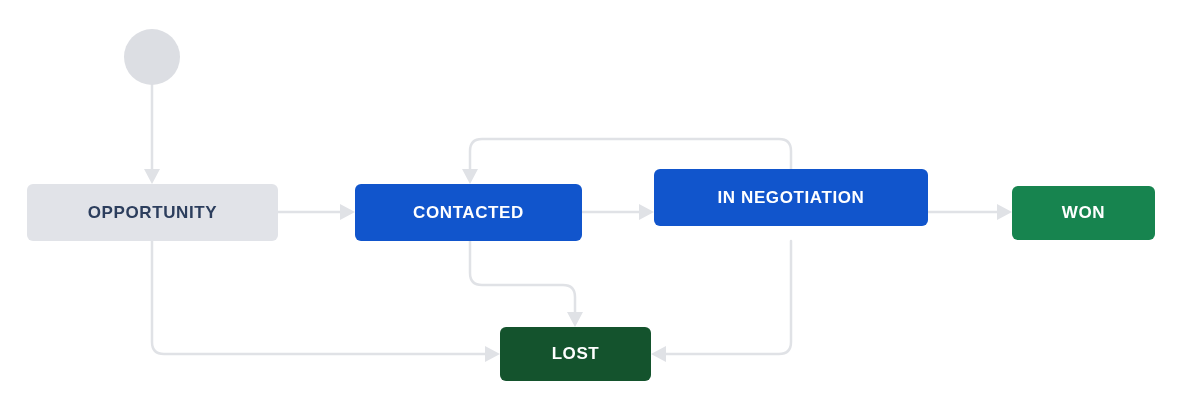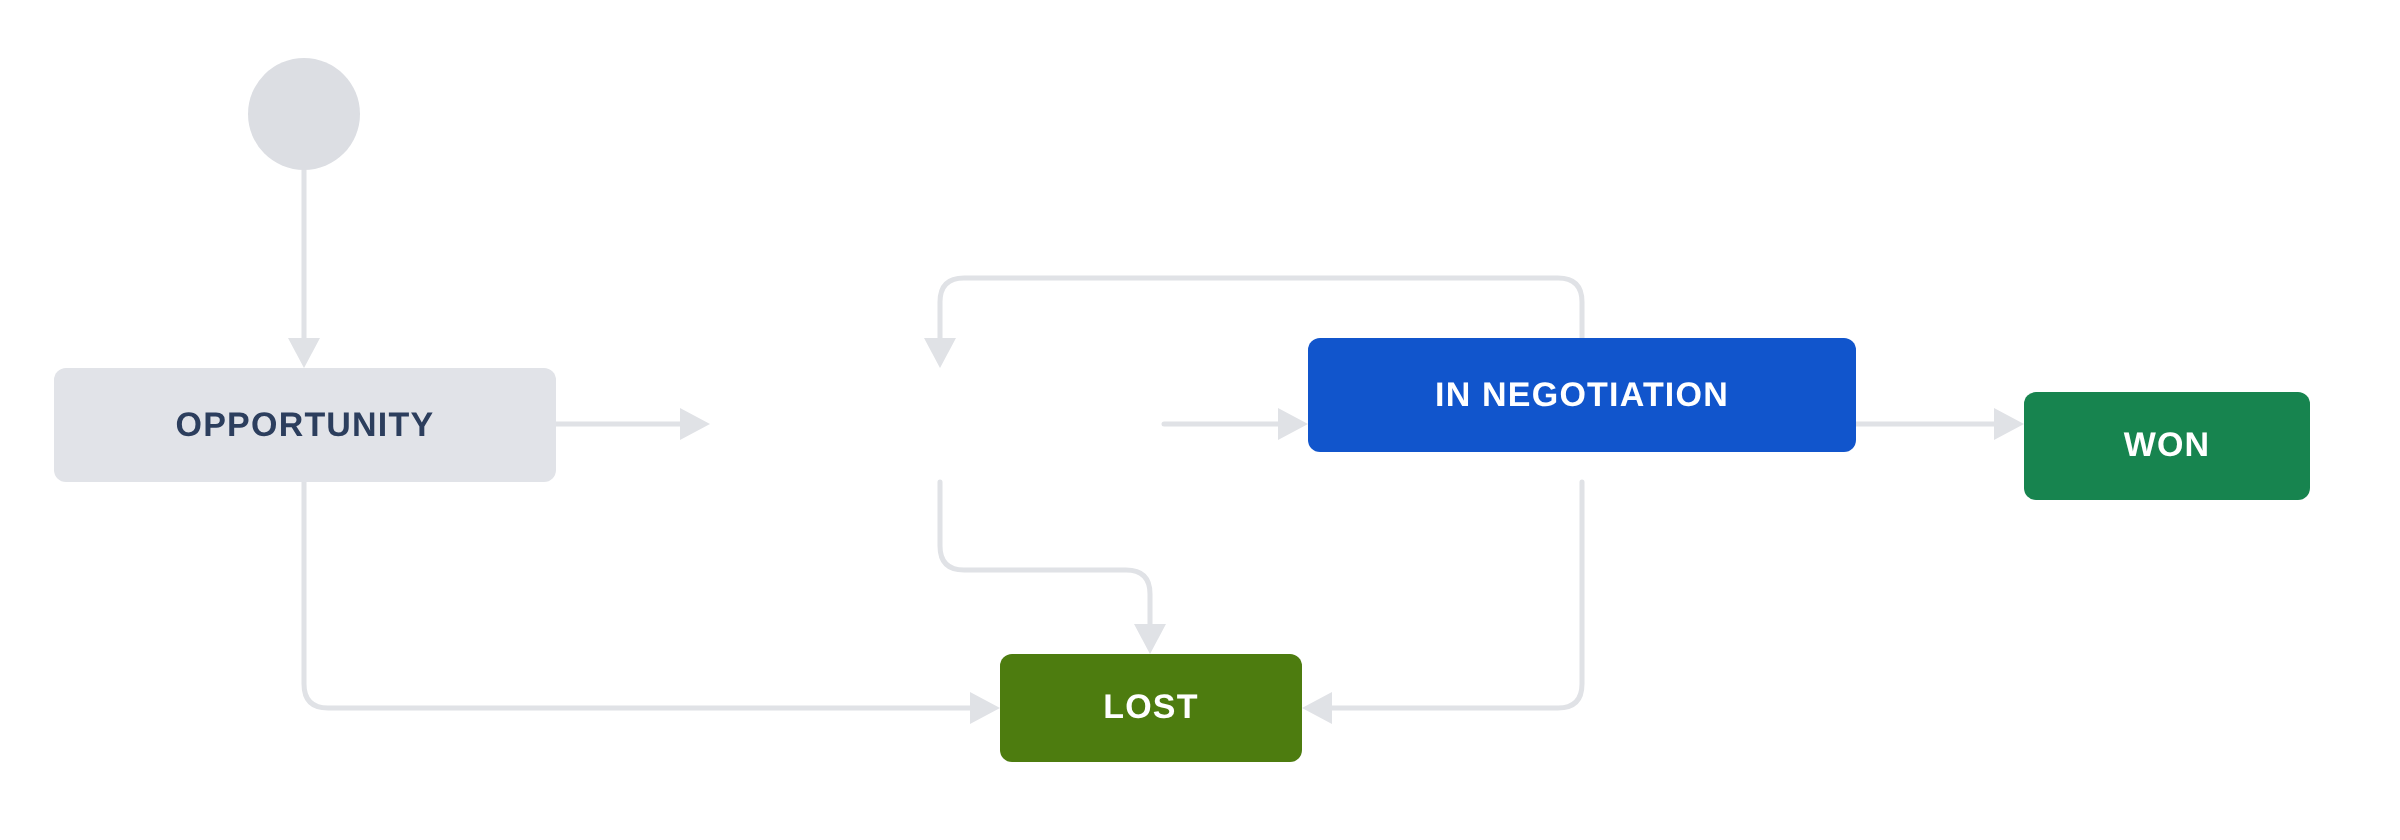--- a/index.html
+++ b/index.html
@@ -76,22 +76,25 @@
       </g>
       <g>
         <path d="M 152 241 L 152 342 Q 152 354 164 354 L 487 354" fill="none" stroke="#e0e2e6" stroke-width="2.5" stroke-linecap="round"></path>
         <polygon points="500,354 485,346 485,362" fill="#e0e2e6"></polygon>
       </g>
     </svg>
 <div class="node-start" style="left: 124px; top: 29px; width: 56px; height: 56px; background: rgb(220, 222, 227);"></div>
     <div class="node" style="left: 27px; top: 184px; width: 251px; height: 57px; background: rgb(225, 227, 232); color: rgb(44, 62, 93);">
       <span>OPPORTUNITY</span>
     </div>
+    <div class="node" style="left: 355px; top: 184px; width: 227px; height: 57px; background: rgb(17, 85, 204); color: rgb(255, 255, 255);">
+      <span>CONTACTED</span>
+    </div>
     <div class="node" style="left: 654px; top: 169px; width: 274px; height: 57px; background: rgb(17, 85, 204); color: rgb(255, 255, 255);">
       <span>IN NEGOTIATION</span>
     </div>
-    <div class="node" style="left: 1012px; top: 196px; width: 143px; height: 54px; background: rgb(23, 132, 79); color: rgb(255, 255, 255);">
+    <div class="node" style="left: 1012px; top: 186px; width: 143px; height: 54px; background: rgb(23, 132, 79); color: rgb(255, 255, 255);">
       <span>WON</span>
     </div>
-    <div class="node" style="left: 500px; top: 327px; width: 151px; height: 54px; background: #4d7c0f; color: rgb(255, 255, 255);">
+    <div class="node" style="left: 500px; top: 327px; width: 151px; height: 54px; background: #14532d; color: rgb(255, 255, 255);">
       <span>LOST</span>
     </div>
   </div>
 
 </body></html>

